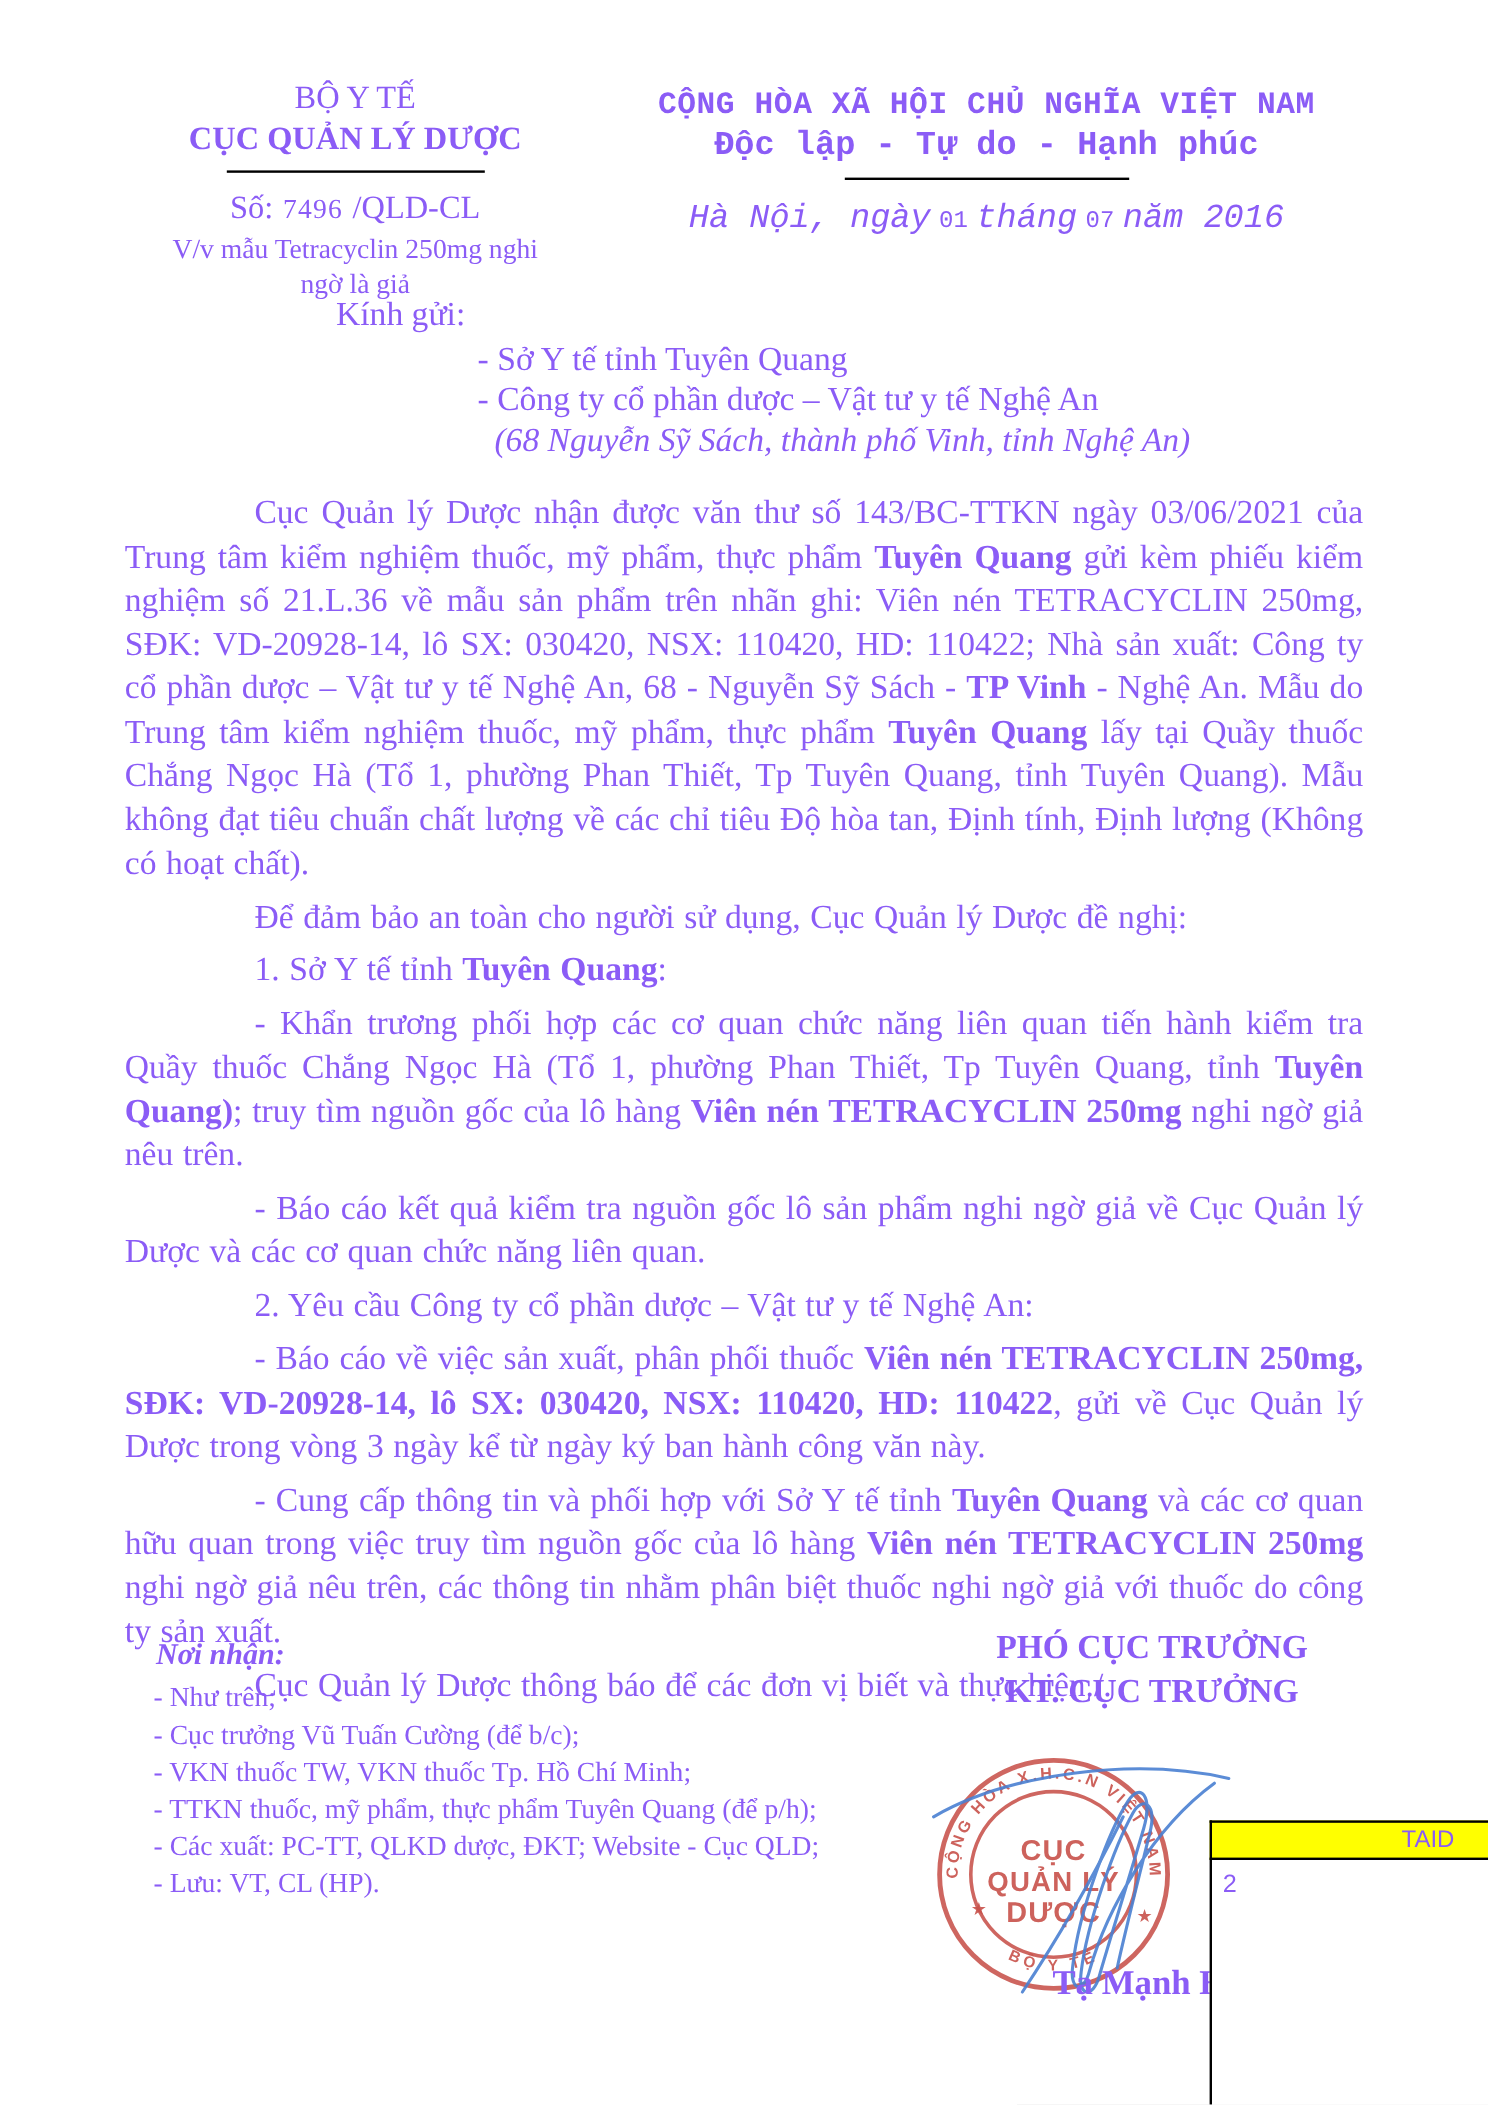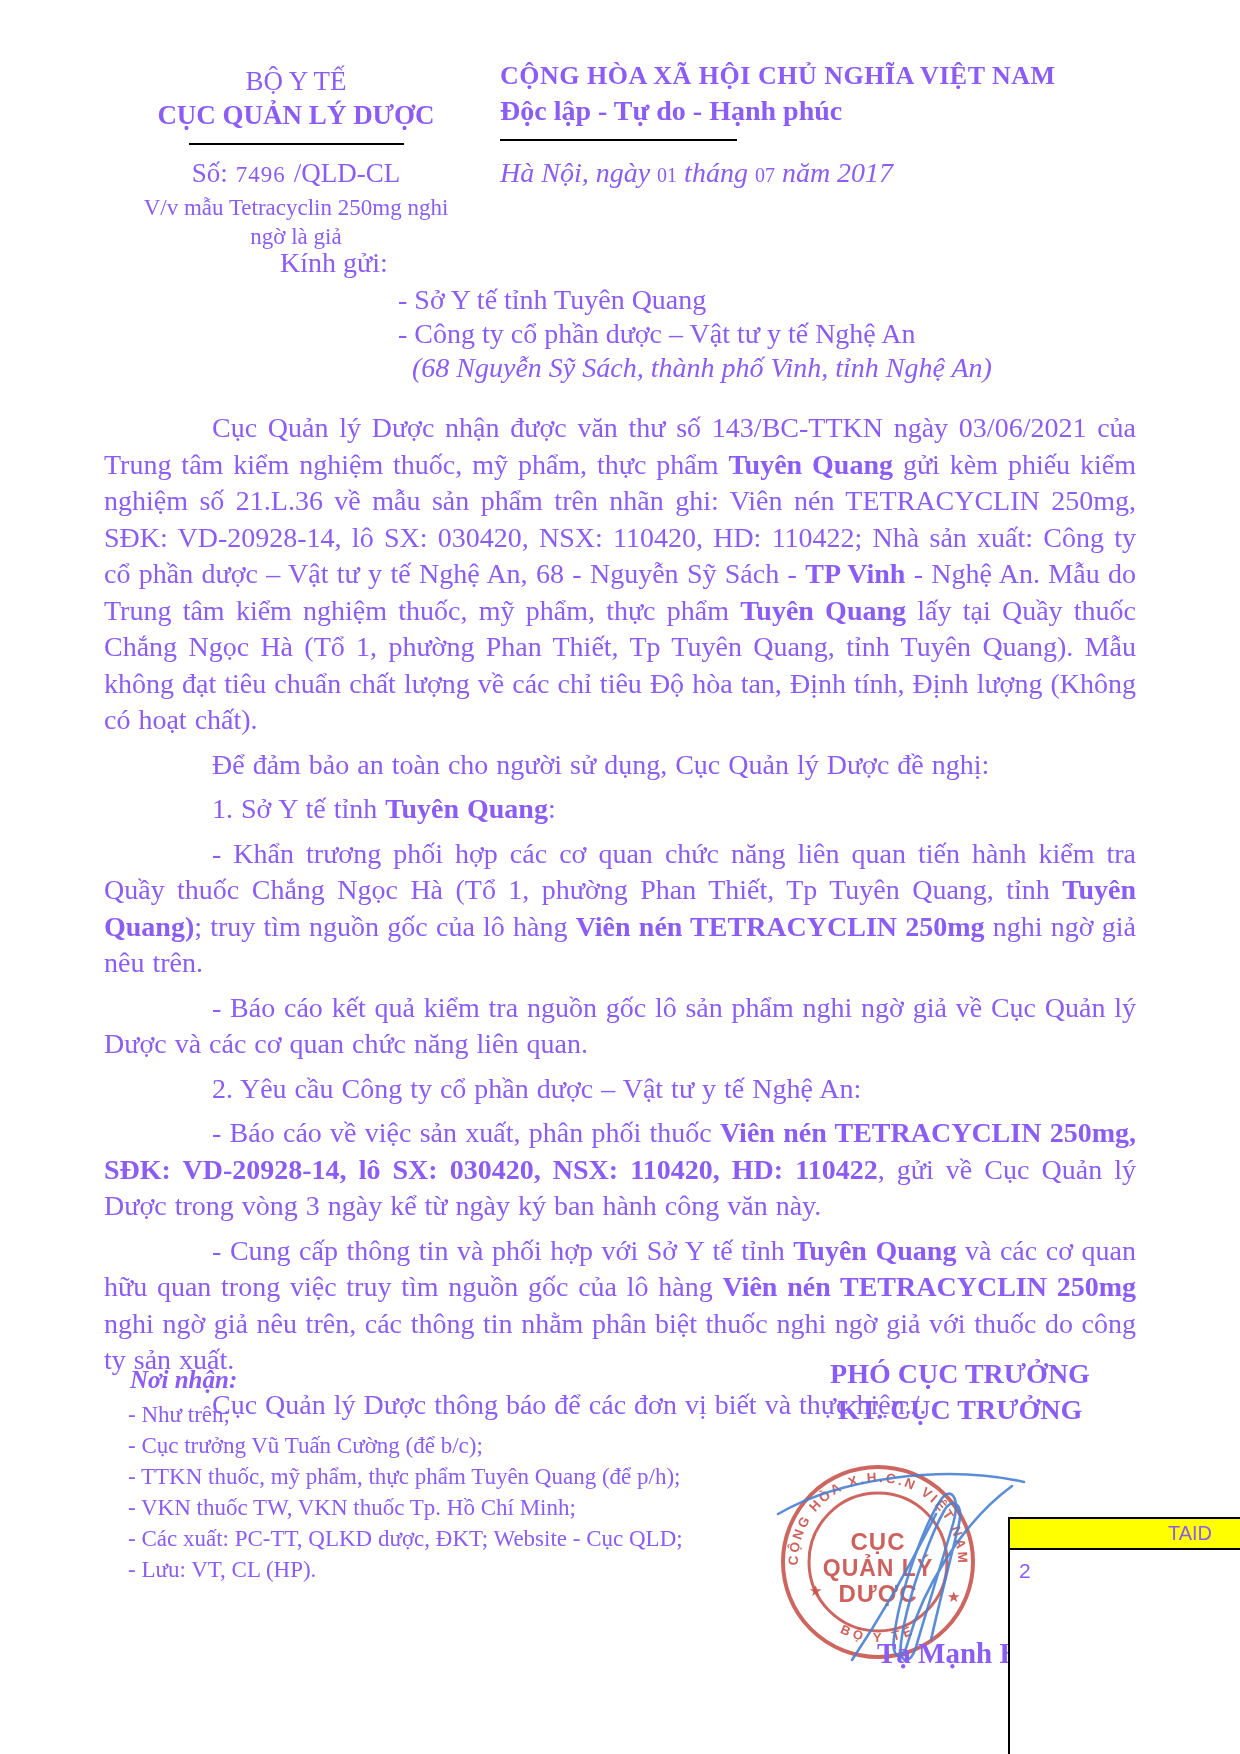--- a/index.html
+++ b/index.html
@@ -2,21 +2,21 @@
 <html style="--yellow: #ffff00;"><head>
 <meta charset="utf-8">
 <style>
   html,body{margin:0;padding:0;background:#e8e8e8;}
   .page{
     position:relative;width:1240px;height:1754px;margin:0 auto;background:#ffffff;
     font-family:"Liberation Serif","DejaVu Serif",serif;color:#8b5cf6;overflow:hidden;
   }
   
   .hdr-left{position:absolute;left:96px;top:66px;width:400px;text-align:center;}
-  .hdr-right{position:absolute;left:500px;top:61px;width:644px;text-align:left;}
+  .hdr-right{position:absolute;left:500px;top:72px;width:644px;text-align:center;font-family:Liberation Mono, monospace;}
   .org-parent{font-size:27px;}
   .org-name{font-size:27px;font-weight:bold;margin-top:3px;}
   .rule{display:inline-block;border-top:2.5px solid #000;margin-top:4px;}
   .rule-left{width:215px;}
   .rule-right{width:237px;}
   .doc-no{font-size:27px;margin-top:9px;}
   .doc-no .num{font-size:23px;letter-spacing:1px;padding:0 8px;}
   .subject{font-size:23px;line-height:29px;margin-top:4px;}
   .motto1{font-size:26px;font-weight:bold;letter-spacing:.5px;}
   .motto2{font-size:28px;font-weight:bold;margin-top:4px;}
@@ -62,21 +62,21 @@
       <div>V/v mẫu Tetracyclin 250mg nghi</div>
       <div>ngờ là giả</div>
     </div>
   </div>
 
   <div class="hdr-right">
     <div class="motto1">CỘNG HÒA XÃ HỘI CHỦ NGHĨA VIỆT NAM</div>
     <div class="motto2">Độc lập - Tự do - Hạnh phúc</div>
     <span class="rule rule-right"></span>
     <div class="dateline">
-      <span>Hà Nội, ngày</span><span class="num">01</span><span>tháng</span><span class="num">07</span><span>năm 2017</span>
+      <span>Hà Nội, ngày</span><span class="num">01</span><span>tháng</span><span class="num">07</span><span>năm 2016</span>
     </div>
   </div>
 
   <div class="recipients">
     <div class="salutation">Kính gửi:</div>
     <div class="list">
       <div>- Sở Y tế tỉnh Tuyên Quang</div>
       <div>- Công ty cổ phần dược – Vật tư y tế Nghệ An</div>
       <div class="addr">(68 Nguyễn Sỹ Sách, thành phố Vinh, tỉnh Nghệ An)</div>
     </div>
@@ -92,22 +92,22 @@
       <p><span>- Báo cáo về việc sản xuất, phân phối thuốc </span><b>Viên nén TETRACYCLIN 250mg, SĐK: VD-20928-14, lô SX: 030420, NSX: 110420, HD: 110422</b><span>, gửi về Cục Quản lý Dược trong vòng 3 ngày kể từ ngày ký ban hành công văn này.</span></p>
       <p><span>- Cung cấp thông tin và phối hợp với Sở Y tế tỉnh </span><b>Tuyên Quang</b><span> và các cơ quan hữu quan trong việc truy tìm nguồn gốc của lô hàng </span><b>Viên nén TETRACYCLIN 250mg</b><span> nghi ngờ giả nêu trên, các thông tin nhằm phân biệt thuốc nghi ngờ giả với thuốc do công ty sản xuất.</span></p>
       <p><span>Cục Quản lý Dược thông báo để các đơn vị biết và thực hiện./.</span></p>
     </div>
 
   <div class="noi-nhan">
     <div class="label">Nơi nhận:</div>
     <div>
         <div>- Như trên;</div>
         <div>- Cục trưởng Vũ Tuấn Cường (để b/c);</div>
+        <div>- VKN thuốc TW, VKN thuốc Tp. Hồ Chí Minh;</div>
         <div>- TTKN thuốc, mỹ phẩm, thực phẩm Tuyên Quang (để p/h);</div>
-        <div>- VKN thuốc TW, VKN thuốc Tp. Hồ Chí Minh;</div>
         <div>- Các xuất: PC-TT, QLKD dược, ĐKT; Website - Cục QLD;</div>
         <div>- Lưu: VT, CL (HP).</div>
       </div>
   </div>
 
   <div class="sign-block">
     <div>PHÓ CỤC TRƯỞNG</div>
     <div>KT. CỤC TRƯỞNG</div>
   </div>
 

